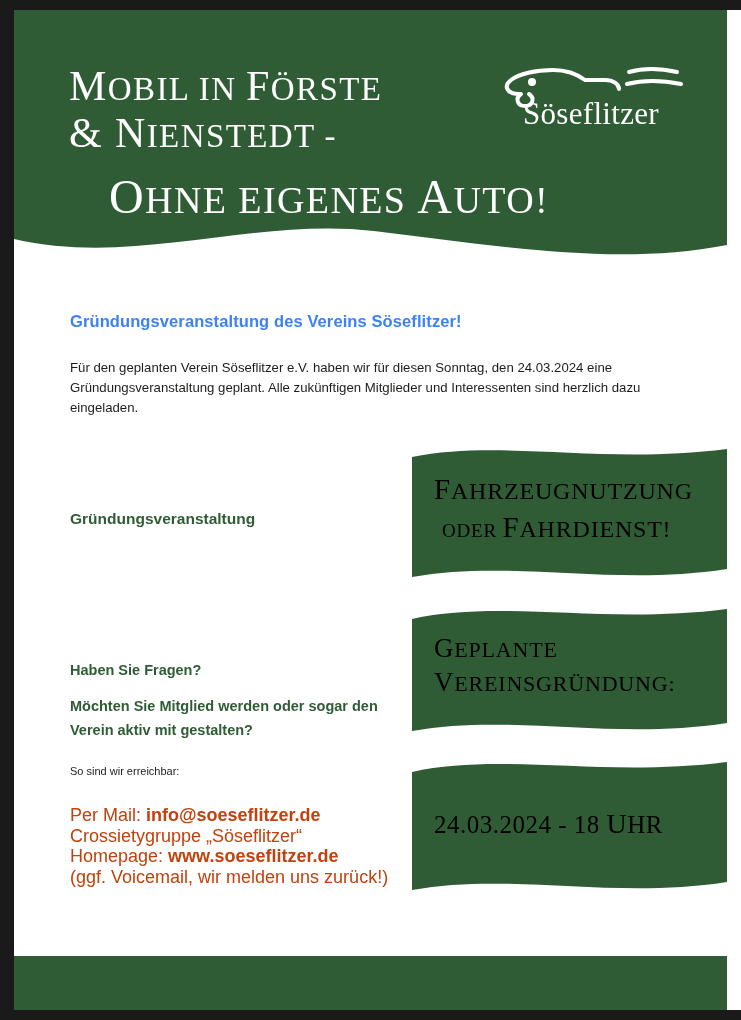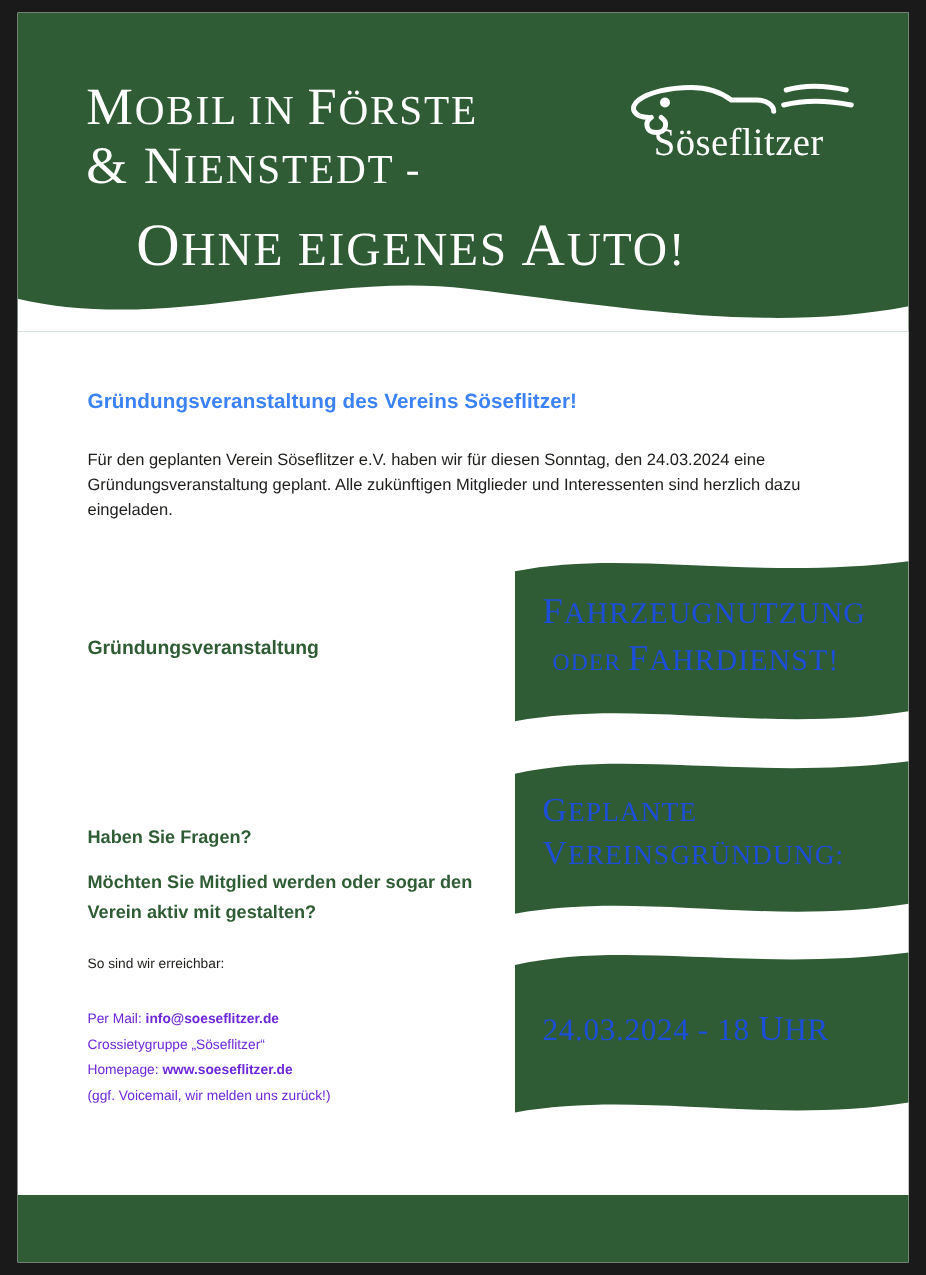--- a/index.html
+++ b/index.html
@@ -15,20 +15,21 @@
     overflow: hidden;
   }
   .poster {
     position: absolute;
     left: 14px;
     top: 10px;
     width: 713px;
     height: 1000px;
     background: #ffffff;
     overflow: hidden;
+    padding-left: 14px;
   }
 
   
   .header {
     position: absolute;
     left: 0; top: 0;
     width: 713px;
     height: 255px;
     background: #2f5c34;
     overflow: hidden;
@@ -148,30 +149,30 @@
     left: 56px;
     top: 755px;
     font-size: 11px;
     color: #1d1d1b;
   }
   .contact {
     position: absolute;
     left: 56px;
     top: 795px;
     width: 340px;
-    font-size: 11px;
+    font-size: 18px;
     line-height: 20.5px;
-    color: #6d28d9;
+    color: #c2410c;
   }
   .contact b { font-weight: bold; }
 
   
   .banner {
     position: absolute;
-    color: #1d4ed8;
+    color: #000000;
     text-align: right;
   }
   .banner svg { position: absolute; left: 0; top: 0; }
   .banner .btxt {
     position: relative;
     font-family: "Liberation Serif", serif;
     letter-spacing: 0.8px;
   }
   #banner1 { left: 398px; top: 437px; width: 315px; height: 138px; }
   #banner1 .l1 {

